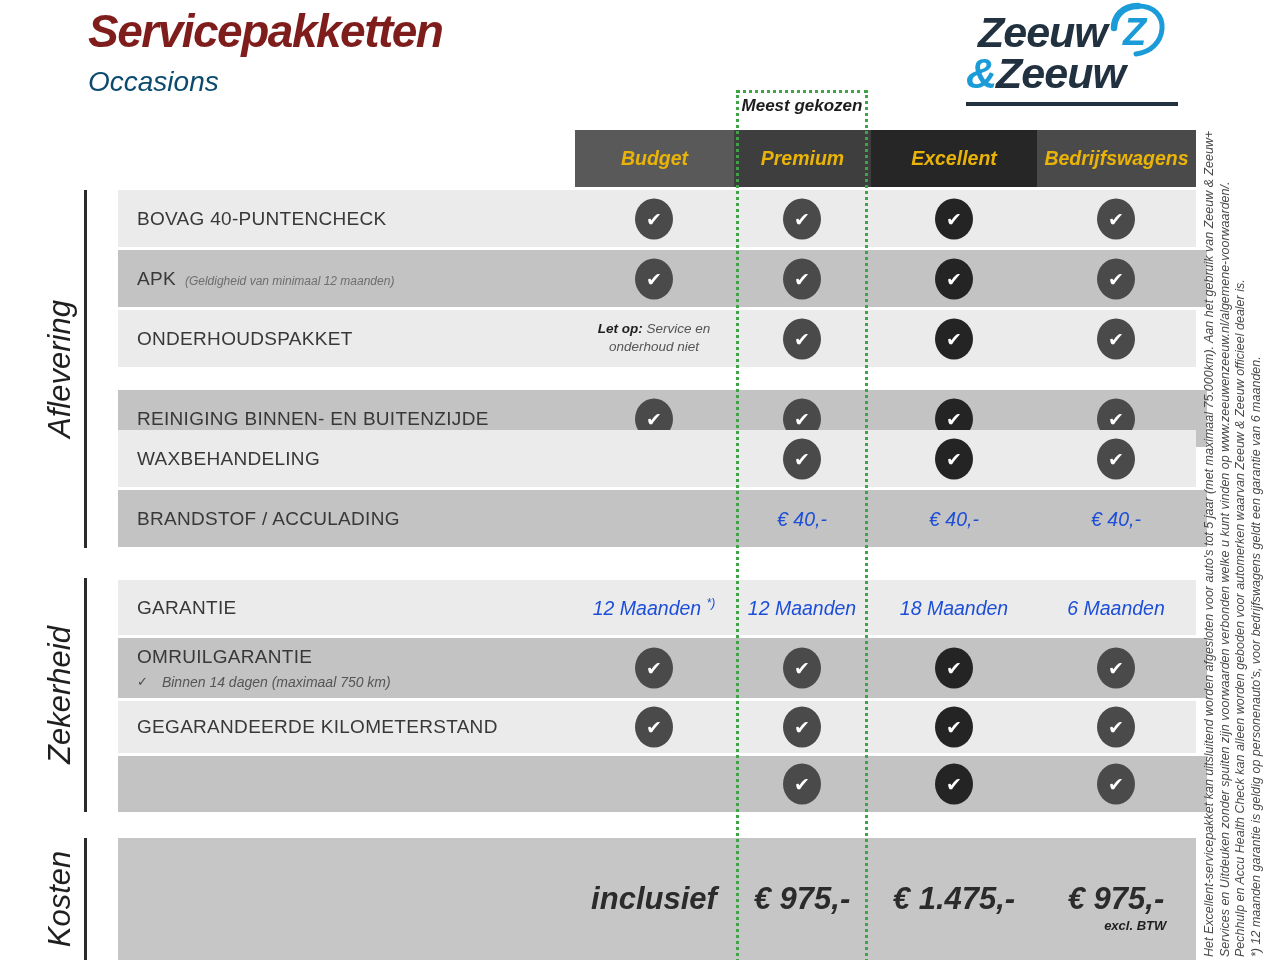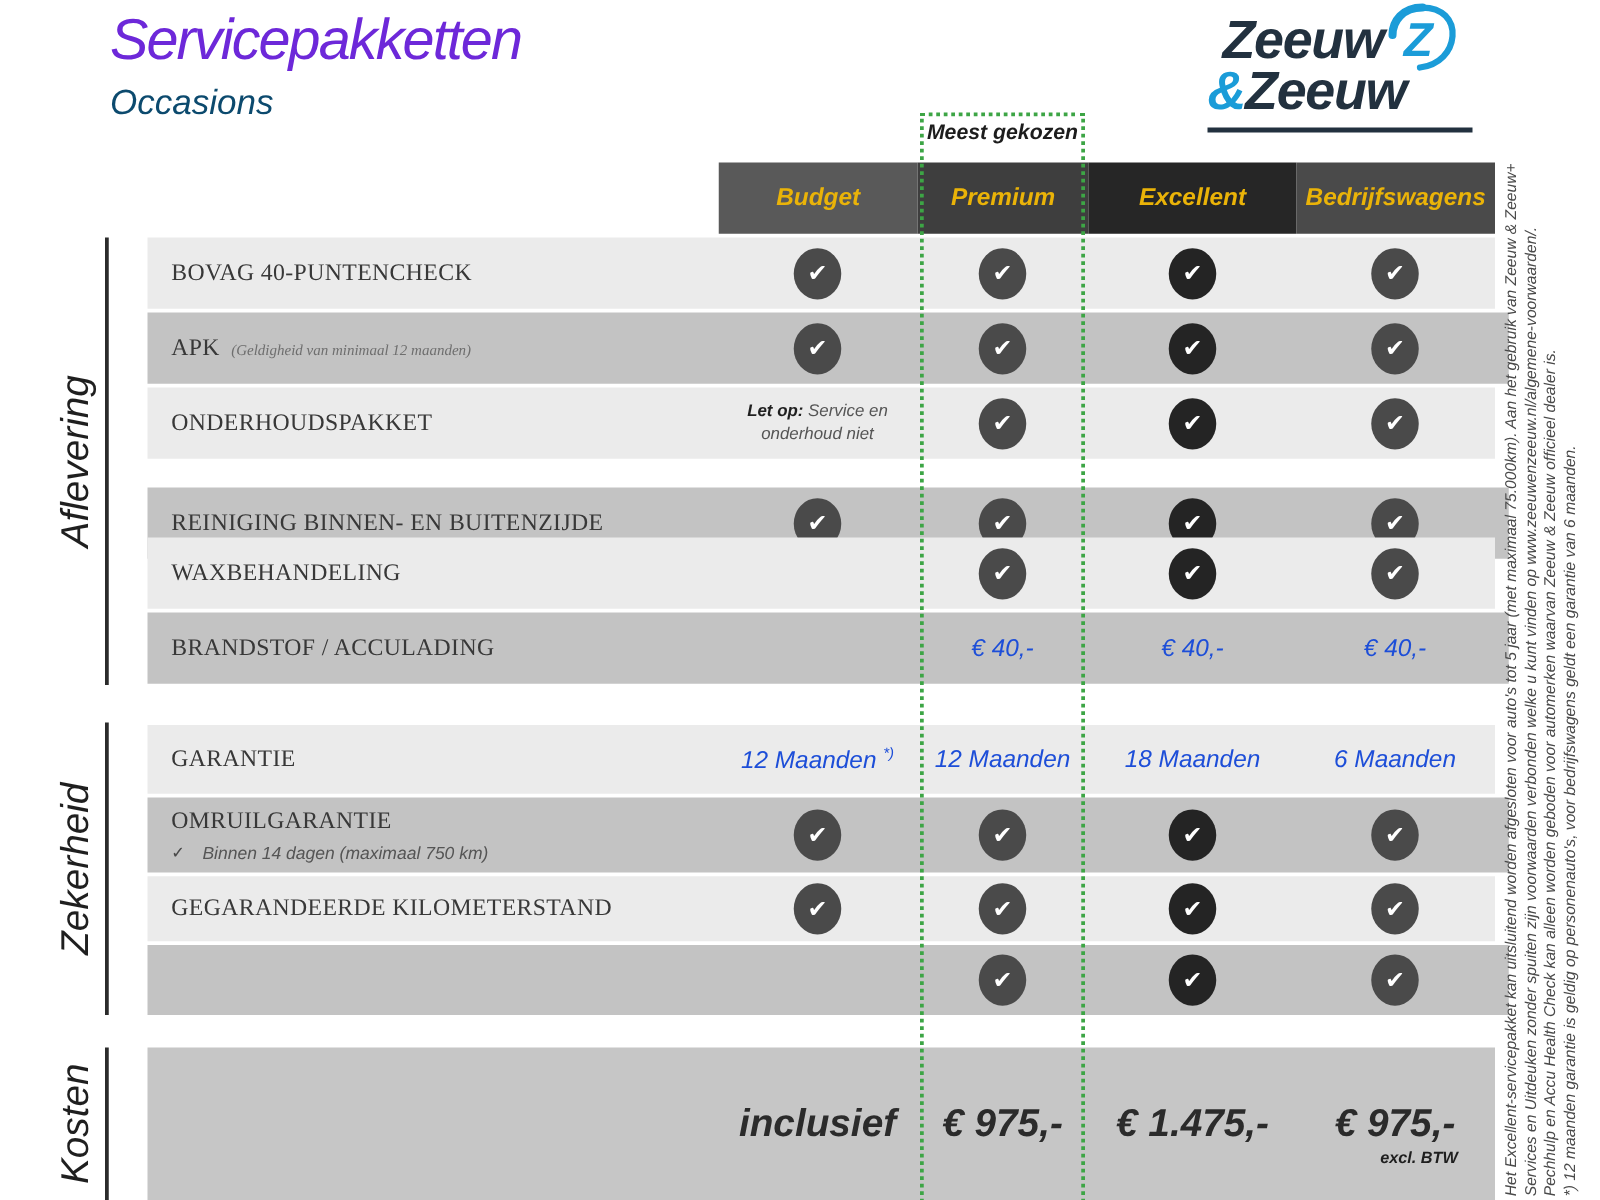--- a/index.html
+++ b/index.html
@@ -1,20 +1,20 @@
 <!DOCTYPE html>
 <html style="--accent-green: #3da545; --navy: #22313f; --blue: #1b9cd8; --row-light: #ebebeb; --row-dark: #c3c3c3; --cost-bg: #c6c6c6; --check-bg: #4a4a4a; --check-bg-dark: #242424;"><head>
 <meta charset="utf-8">
 <style>
   html,body{margin:0;padding:0;background:#fff;}
   body{width:1280px;height:960px;overflow:hidden;font-family:"Liberation Sans",sans-serif;}
   .page{position:relative;width:1280px;height:960px;background:#fff;}
 
   
-  .title{position:absolute;left:88px;top:4px;font-size:46px;font-weight:normal;font-style:italic;color:#6d28d9;letter-spacing:-1.5px;}
+  .title{position:absolute;left:88px;top:4px;font-size:46px;font-weight:bold;font-style:italic;color:#7f1d1d;letter-spacing:-1.5px;}
   .subtitle{position:absolute;left:88px;top:66px;font-size:28px;font-style:italic;color:#0c4a6e;}
 
   
   .logo{position:absolute;left:966px;top:4px;width:212px;}
   .logo-row1{display:flex;align-items:center;padding-left:12px;height:56px;}
   .logo-text{font-size:43px;font-weight:bold;font-style:italic;color:var(--navy);letter-spacing:-1px;line-height:1;}
   .logo-icon{margin-left:2px;margin-top:-4px;}
   .logo-row2{margin-top:-8px;line-height:1;height:46px;}
   .logo-amp{color:var(--blue);font-size:43px;font-weight:bold;font-style:italic;letter-spacing:-1px;}
   .logo-underline{height:4px;background:var(--navy);margin-top:4px;}
@@ -24,21 +24,21 @@
   .rail-label{position:absolute;left:60px;font-size:31px;font-style:italic;color:#1f1f1f;white-space:nowrap;transform:translate(-50%,-50%) rotate(-90deg);}
 
   
   .col-header{position:absolute;top:130px;height:57px;display:flex;align-items:center;justify-content:center;color:#eab308;font-size:19.5px;font-weight:bold;font-style:italic;letter-spacing:0px;}
 
   
   .row{position:absolute;left:118px;width:1078px;}
   .row.light{background:var(--row-light);}
   .row.dark{background:var(--row-dark);padding-left:11px;}
   .row-label-wrap{position:absolute;left:19px;top:0;height:100%;display:flex;flex-direction:column;justify-content:center;}
-  .row-label{font-size:19px;color:#383838;letter-spacing:0.3px;display:flex;align-items:baseline;gap:9px;white-space:nowrap;font-family:Liberation Serif, serif;}
+  .row-label{font-size:19px;color:#383838;letter-spacing:0.3px;display:flex;align-items:baseline;gap:9px;white-space:nowrap;}
   .row-label-note{font-size:12px;font-style:italic;color:#6e6e6e;letter-spacing:0;}
   .row-sub{font-size:14px;font-style:italic;color:#555;margin-top:6px;display:flex;gap:14px;white-space:nowrap;}
   .sub-check{color:#4a4a4a;font-style:normal;font-size:13px;}
 
   .check{position:absolute;top:50%;width:38px;height:41px;border-radius:50%;background:var(--check-bg);color:#fff;display:flex;align-items:center;justify-content:center;font-size:19px;transform:translate(-50%,-50%);}
   .check.dark{background:var(--check-bg-dark);}
   .cell-text{position:absolute;top:50%;transform:translate(-50%,-50%);font-size:19.5px;font-style:italic;color:#1d4ed8;white-space:nowrap;}
   .cell-text sup{font-size:12px;}
   .cell-note{position:absolute;top:50%;transform:translate(-50%,-50%);width:156px;font-size:13.5px;font-style:italic;color:#555;text-align:center;line-height:1.4;}
   .cell-note b{color:#1f1f1f;}

